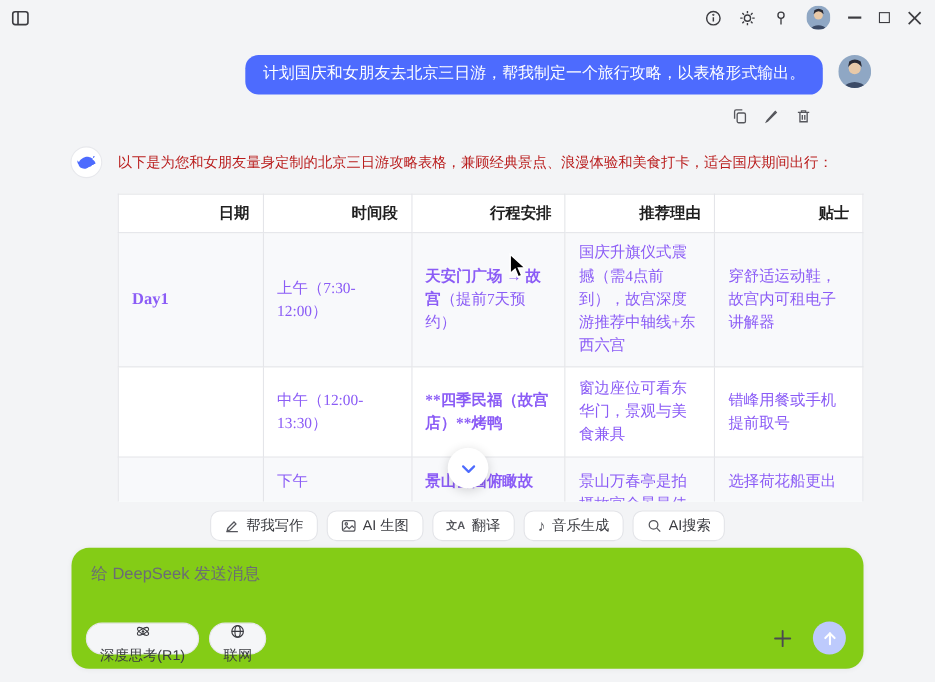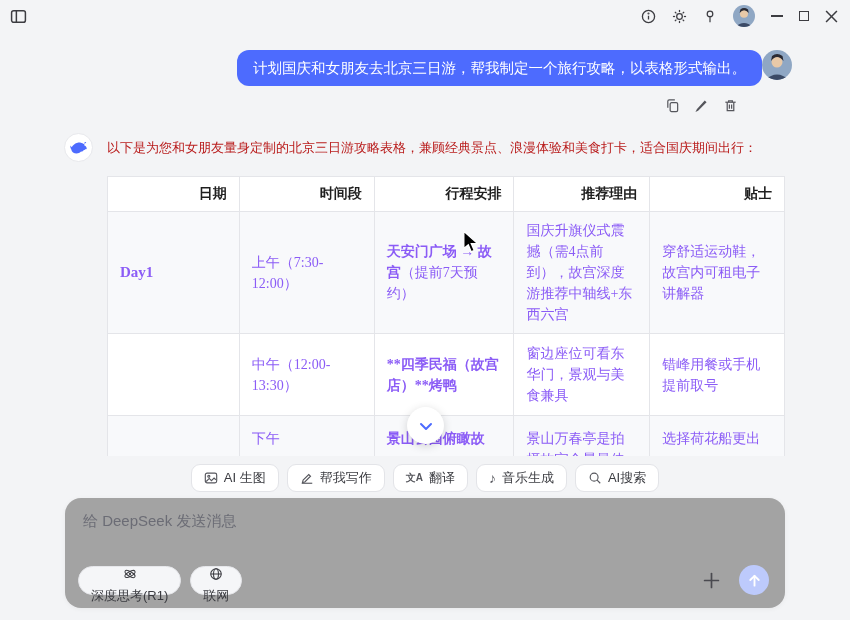--- a/index.html
+++ b/index.html
@@ -16,21 +16,21 @@
     position:absolute; top:0; left:0; right:0; height:32px;
     display:flex; align-items:center; padding:0 12px 0 10px;
   }
   .tb-right{ margin-left:auto; display:flex; align-items:center; gap:16px; }
   .tb-icon{ display:inline-flex; align-items:center; justify-content:center; cursor:pointer; color:#3c3c41; }
   .avatar-sm{ width:22px; height:22px; border-radius:50%; overflow:hidden; display:inline-block; }
   .win-min{ width:12px; height:1.6px; background:#3c3c41; display:inline-block; }
   .win-max{ width:10px; height:10px; border:1.4px solid #3c3c41; display:inline-block; }
   
   .chat{ position:absolute; top:32px; left:0; right:0; height:424px; overflow:hidden; }
-  .user-row{ display:flex; justify-content:flex-end; align-items:flex-start; padding:18px 58px 0 0; }
+  .user-row{ display:flex; justify-content:flex-end; align-items:flex-start; gap:14px; padding:18px 58px 0 0;font-family:Liberation Mono, monospace; }
   .bubble{
     background:var(--accent,#4D6BFE); color:#fff; font-size:14.5px; line-height:20px;
     padding:8px 16px; border-radius:12px; max-width:560px;
   }
   .avatar-md{ width:30px; height:30px; border-radius:50%; overflow:hidden; flex:0 0 auto; }
   .actions-row{ display:flex; justify-content:flex-end; gap:14px; padding:12px 112px 0 0; }
   .act-icon{ display:inline-flex; cursor:pointer; }
   .assistant-row{ display:flex; gap:14px; padding:20px 60px 0 64px; align-items:flex-start; }
   .ds-avatar{
     width:29px; height:29px; border-radius:50%; background:#fff; border:1px solid #e7e8ec;
@@ -65,21 +65,21 @@
     display:inline-flex; align-items:center; gap:6px; height:28px; padding:0 12px;
     background:#fff; border:1px solid #e3e4e8; border-radius:9px;
     font-size:13px; color:#3a3b40; cursor:pointer; font-family:inherit;
   }
   .pill-ico{ display:inline-flex; align-items:center; color:#55565c; }
   .txticon{ font-size:10px; font-weight:bold; color:#55565c; letter-spacing:0; }
   .glyph-ico{ font-size:14px; color:#55565c; line-height:1; }
   
   .composer{
     position:absolute; left:65px; top:498px; width:720px; height:110px;
-    background:#a3a3a3; border-radius:16px; box-shadow:0 1px 5px rgba(0,0,0,.05); z-index:5;
+    background:#84cc16; border-radius:16px; box-shadow:0 1px 5px rgba(0,0,0,.05); z-index:5;
   }
   .composer textarea{
     display:block; width:684px; height:44px; margin:14px 18px 0;
     border:none; outline:none; resize:none; background:transparent;
     font-size:15px; font-family:inherit; color:#1f1f1f;
   }
   .composer textarea::placeholder{ color:#6b6c75; opacity:1; }
   .composer-bottom{
     position:absolute; left:13px; right:16px; bottom:13px;
     display:flex; align-items:center; gap:9px;
@@ -255,35 +255,35 @@
 <button class="scroll-down">
   <svg width="16" height="16" viewBox="0 0 16 16" fill="none" stroke="#4D6BFE" stroke-width="2" stroke-linecap="round" stroke-linejoin="round">
     <polyline points="3,6 8,11 13,6"></polyline>
   </svg>
 </button>
 
 <div class="toolbar">
   <button class="tool-pill">
     <span class="pill-ico">
       <svg width="14" height="14" viewBox="0 0 16 16" fill="none" stroke="#55565c" stroke-width="1.3">
+        <path d="M2 14h12"></path>
+          <path d="M3.5 10.5 10 4l2 2-6.5 6.5-2.6.6z"></path>
+      </svg>
+    </span>
+    <span>帮我写作</span>
+  </button>
+  <button class="tool-pill">
+    <span class="pill-ico">
+      <svg width="14" height="14" viewBox="0 0 16 16" fill="none" stroke="#55565c" stroke-width="1.3">
         <rect x="1.5" y="2.5" width="13" height="11" rx="2"></rect>
           <circle cx="5.5" cy="6" r="1.2"></circle>
           <path d="M2.5 12l3.5-3.5 2.5 2.5 3-3 2 2"></path>
       </svg>
     </span>
     <span>AI 生图</span>
-  </button>
-  <button class="tool-pill">
-    <span class="pill-ico">
-      <svg width="14" height="14" viewBox="0 0 16 16" fill="none" stroke="#55565c" stroke-width="1.3">
-        <path d="M2 14h12"></path>
-          <path d="M3.5 10.5 10 4l2 2-6.5 6.5-2.6.6z"></path>
-      </svg>
-    </span>
-    <span>帮我写作</span>
   </button>
   <button class="tool-pill">
     <span class="pill-ico txticon">文A</span>
     <span>翻译</span>
   </button>
   <button class="tool-pill">
     <span class="pill-ico glyph-ico">♪</span>
     <span>音乐生成</span>
   </button>
   <button class="tool-pill">

